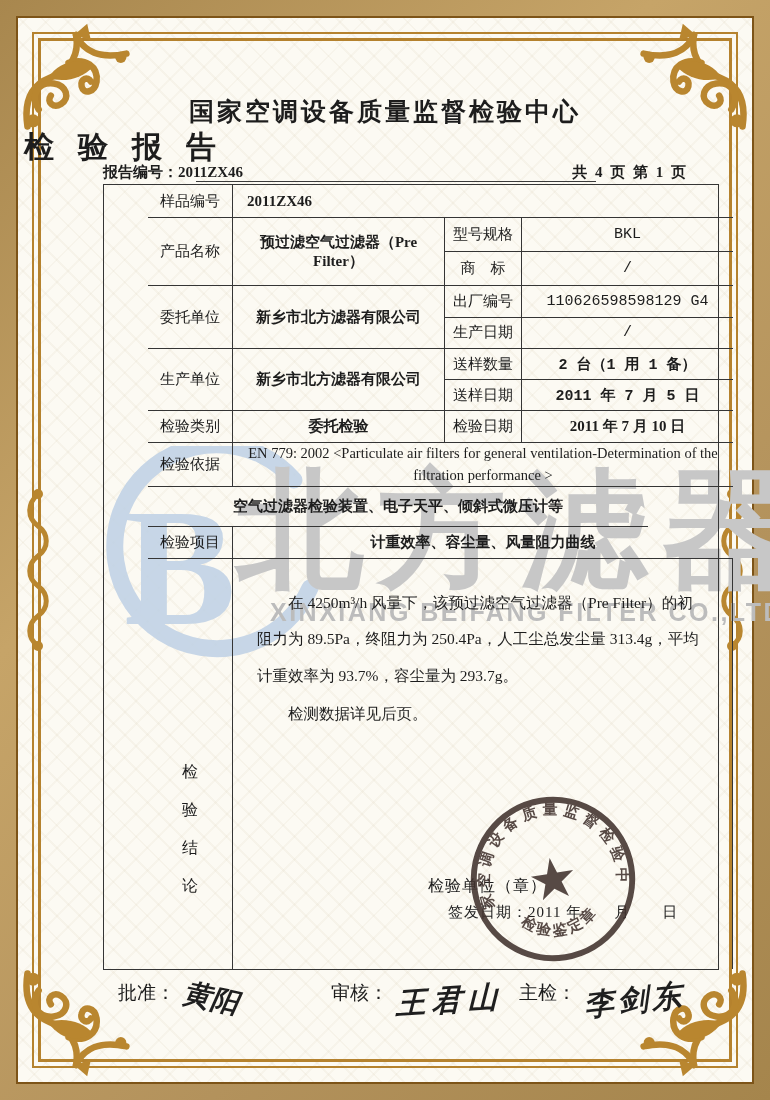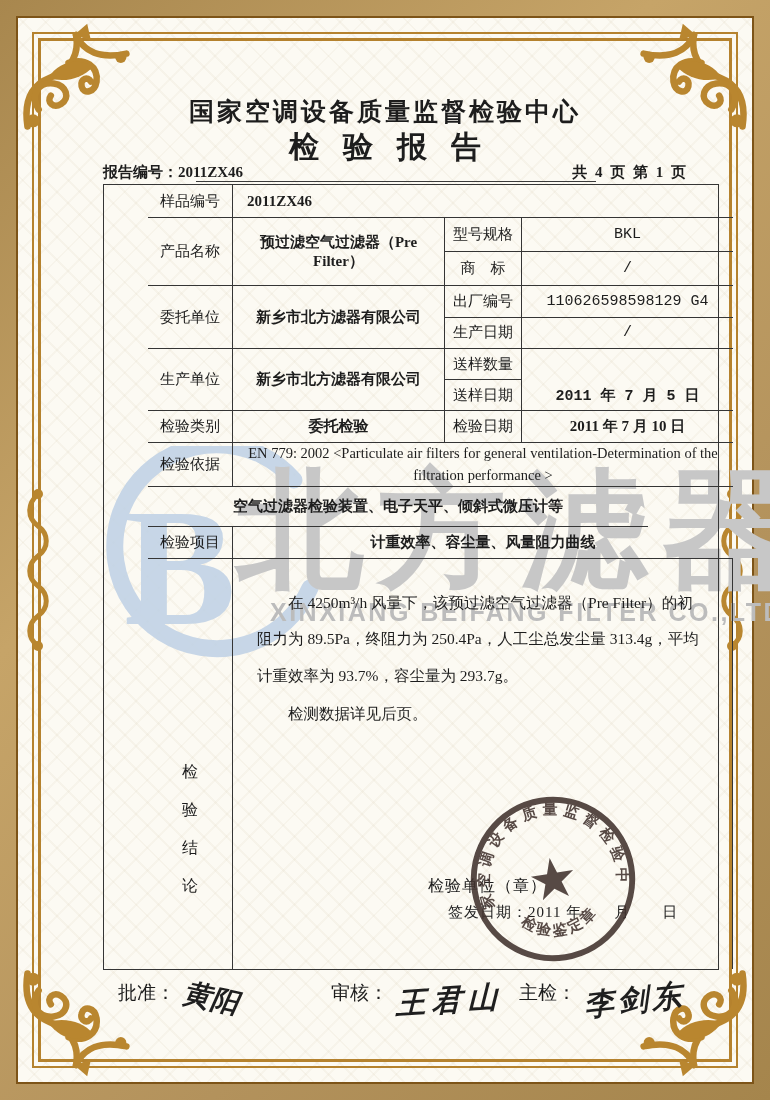--- a/index.html
+++ b/index.html
@@ -35,21 +35,21 @@
   .wm-en {
     position:absolute; left:270px; top:598px; font-size:25px; font-weight:bold;
     letter-spacing:2.5px; color:#bcbcbc; white-space:nowrap;
     font-family:"Liberation Sans","DejaVu Sans",sans-serif;
   }
 
   
   .title1 { position:absolute; left:0; top:95px; width:100%; text-align:center;
     font-size:25px; font-weight:bold; letter-spacing:3px;
     font-family:"Liberation Sans","DejaVu Sans",sans-serif; }
-  .title2 { position:absolute; left:0; top:127px; width:100%; text-align:center;
+  .title2 { position:absolute; left:0; top:127px; width:100%; text-align:left;
     font-size:30px; font-weight:bold; letter-spacing:24px; text-indent:24px;
     font-family:"Liberation Sans","DejaVu Sans",sans-serif; }
   .meta { position:absolute; left:103px; top:163px; width:585px; font-size:15px; font-weight:600; }
   .meta-no { position:absolute; left:0; top:0; }
   .meta-pg { position:absolute; right:0; top:0; letter-spacing:2px; }
   .meta-line { position:absolute; left:196px; top:181px; width:400px; border-top:1.5px solid #3b3b3b; }
 
   
   .rtable { position:absolute; left:103px; top:184px; width:616px; height:786px;
     border:1.6px solid #353535; display:flex; flex-direction:column; font-size:15px;padding-left:44px; }
@@ -215,20 +215,21 @@
           <div class="cell w-sval">/</div>
         </div>
       </div>
     </div>
     <div class="trow" style="height:62px">
       <div class="cell w-label">生产单位</div>
       <div class="cell w-val bold">新乡市北方滤器有限公司</div>
       <div class="subcol">
         <div class="subrow">
           <div class="cell w-slab">送样数量</div>
+          <div class="cell w-sval bold">2 台（1 用 1 备）</div>
         </div>
         <div class="subrow">
           <div class="cell w-slab">送样日期</div>
           <div class="cell w-sval bold">2011 年 7 月 5 日</div>
         </div>
       </div>
     </div>
     <div class="trow" style="height:32px">
       <div class="cell w-label">检验类别</div>
       <div class="cell w-val bold">委托检验</div>

